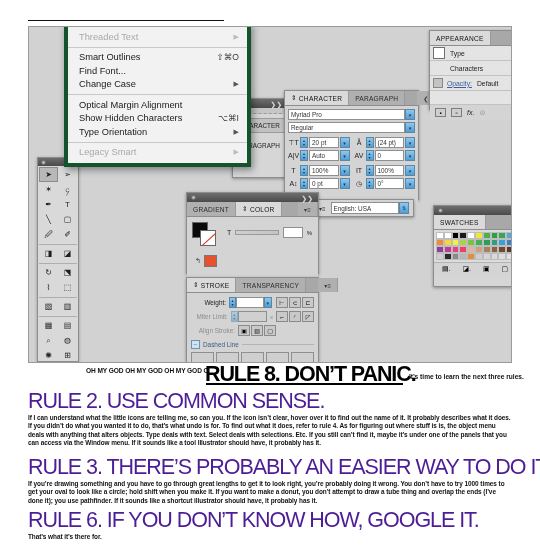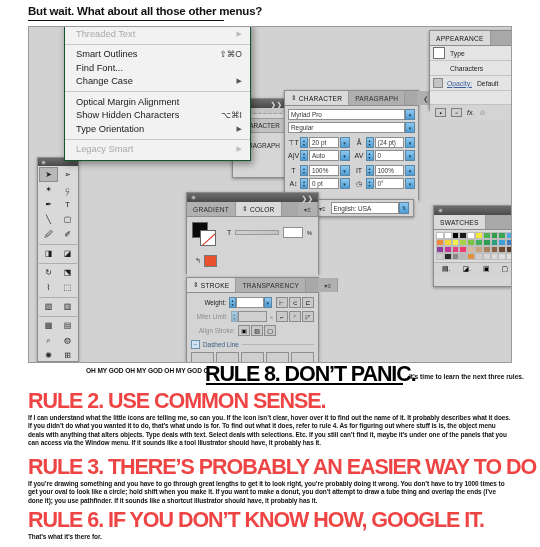--- a/index.html
+++ b/index.html
@@ -49,21 +49,21 @@
       border:1px solid #5b87a5;box-sizing:border-box;display:flex;align-items:center;justify-content:center;
       color:#17384f;font-size:5px;}
   .stepper{width:8px;height:11px;background:linear-gradient(#8fc8ee,#4e9ed6);border:1px solid #5b87a5;
       box-sizing:border-box;display:flex;flex-direction:column;align-items:center;justify-content:center;
       color:#17384f;font-size:4px;line-height:3.5px;}
   .mini-ico{font-size:7px;color:#222;width:11px;text-align:center;}
   .ctl{display:flex;align-items:center;gap:1px;}
 
   
   .menu{
-    position:absolute;background:#f2f2f2;border:1px solid #14532d;box-sizing:border-box;
+    position:absolute;background:#f2f2f2;border:4px solid #14532d;box-sizing:border-box;
     box-shadow:2px 3px 7px rgba(0,0,0,.4);
   }
   .mi{display:flex;align-items:center;height:13.5px;padding:0 8px 0 11px;
       font-size:9.3px;color:#1a1a1a;white-space:nowrap;}
   .mi.dim{color:#a9a9a9;}
   .mi .lbl{flex:1;}
   .mi .key{font-size:8.6px;color:#3a3a3a;margin-left:16px;}
   .mi .sub{font-size:7px;color:#555;margin-left:12px;}
   .mi.dim .sub{color:#bbb;}
   .msep{height:1px;background:#c9c9c9;margin:3px 0;}
@@ -94,30 +94,29 @@
       background:linear-gradient(90deg,#ffffff 0%,#f6d8cc 35%,#e8734a 78%,#d9431b 100%);position:relative;}
 
   
   .ohmy{position:absolute;left:86px;top:367px;font-size:6.6px;font-weight:bold;color:#111;
       letter-spacing:-.1px;white-space:nowrap;overflow:hidden;width:122px;}
   .r1{position:absolute;left:205px;top:362px;font-size:21.5px;font-weight:bold;color:#000;
       letter-spacing:-1.1px;white-space:nowrap;}
   .r1-ul{position:absolute;left:206px;top:383px;width:197px;height:2px;background:#000;}
   .r1-tail{position:absolute;left:409px;top:373px;font-size:6.6px;font-weight:bold;color:#111;white-space:nowrap;}
 
-  .rule{position:absolute;font-size:21.5px;font-weight:bold;color:#ef4444;letter-spacing:-1.05px;white-space:nowrap;}
+  .rule{position:absolute;font-size:21.5px;font-weight:normal;color:#4c1d95;letter-spacing:-1.05px;white-space:nowrap;}
   .body{position:absolute;font-size:6.45px;font-weight:bold;color:#111;line-height:8.3px;
       width:484px;left:28px;letter-spacing:-.06px;}
 </style>
 </head>
 <body>
 
 <div class="page">
 
-  <div class="hd-question">But wait. What about all those other menus?</div>
   <div class="hd-underline"></div>
 
   <div class="shot">
     <div class="shot-canvas"></div>
 
     <div class="toolbar" style="left:8px;top:130px;width:42px;height:205px;">
       <div class="tb-grip">
           <div class="knob"></div>
         </div>
       <div class="tb-grid">

